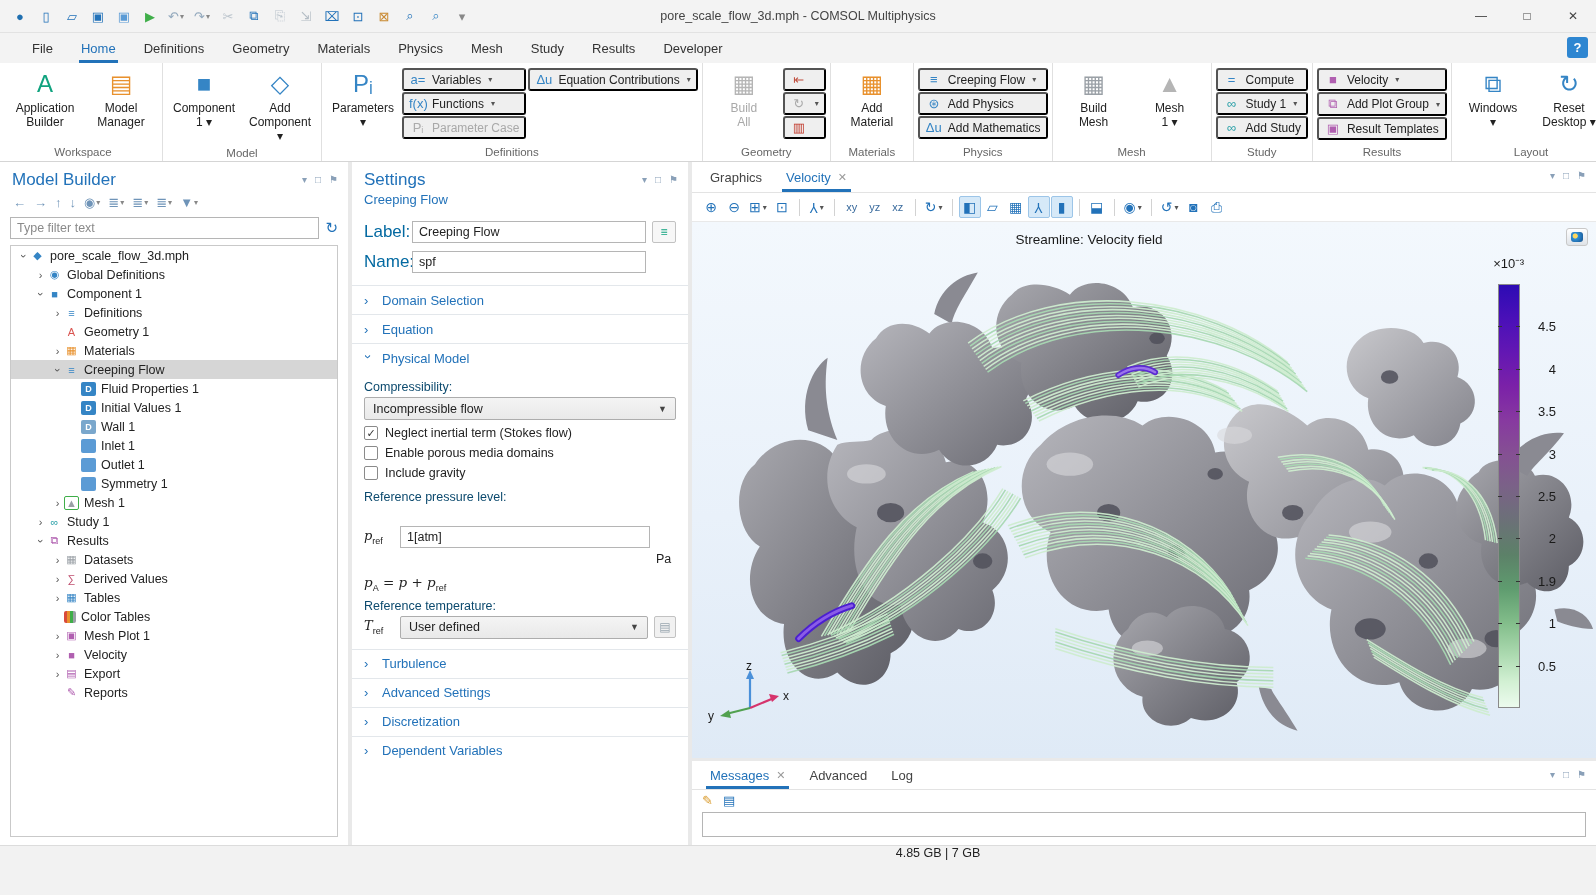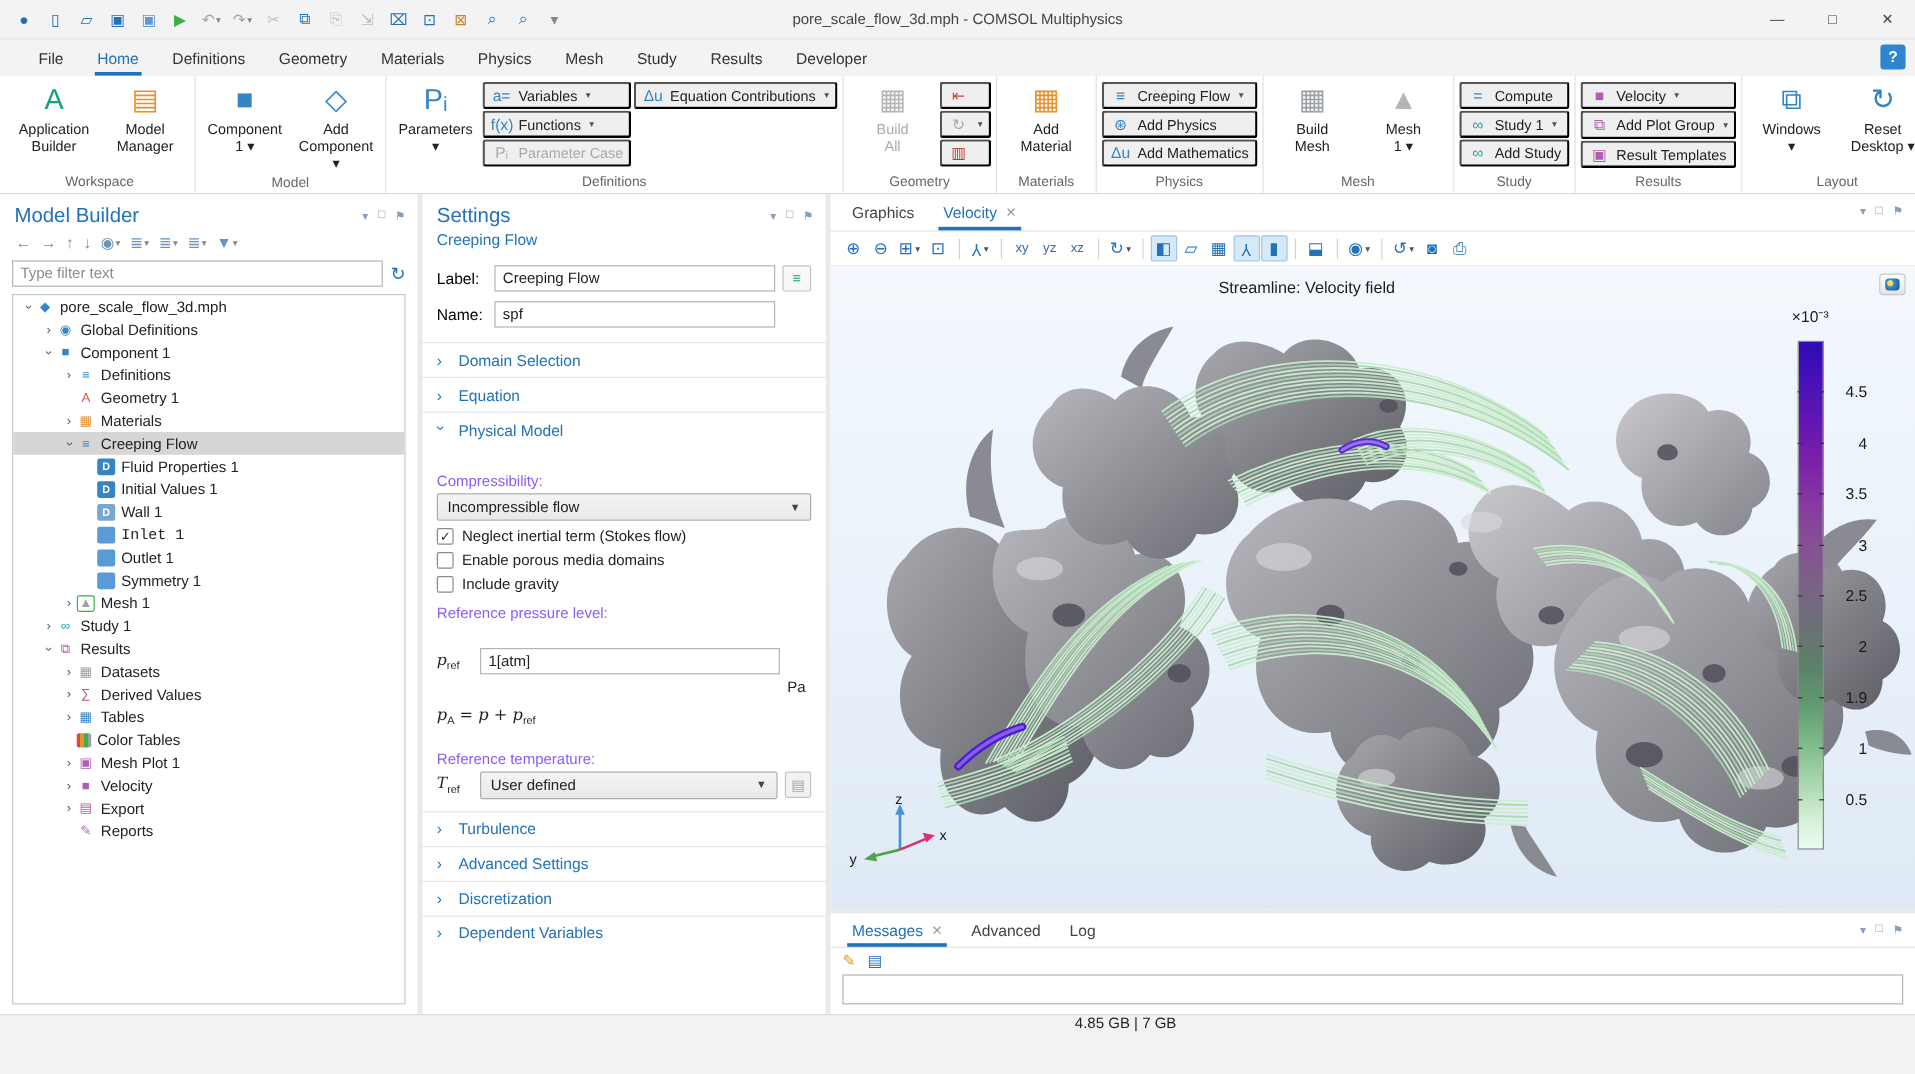--- a/index.html
+++ b/index.html
@@ -60,28 +60,28 @@
   .refresh { color:#2272b9; font-size:15px; }
   .treebox { flex:1; border:1px solid #c9c9c9; margin:6px 10px 8px; overflow:hidden; background:#fff; }
   .trow { display:flex; align-items:center; height:19px; font-size:12.5px; white-space:nowrap; }
   .trow.selected { background:#d6d6d6; }
   .tarrow { width:13px; text-align:center; color:#555; font-size:11px; flex:none; }
   .tarrow .rot { display:inline-block; transform:rotate(90deg); }
   .ticon { width:15px; height:14px; flex:none; margin-right:5px; display:flex; align-items:center; justify-content:center; font-size:11px; border-radius:2px; overflow:hidden; }
 
   
   .frow { display:flex; align-items:center; gap:6px; margin:4px 12px; }
-  .frow label { width:42px; font-size:13px; color:#000000; }
+  .frow label { width:42px; font-size:17px; color:#0369a1; }
   .tinput { flex:1; height:22px; border:1px solid #b5b5b5; padding:0 6px; font-size:12.5px; color:#222; font-family:"Liberation Sans",sans-serif; background:#fff; }
   .sqbtn { width:24px; height:22px; border:1px solid #c2c2c2; background:#f7f7f7; display:flex; align-items:center; justify-content:center; font-size:12px; color:#10a37f; border-radius:2px; }
   .ssec { display:flex; align-items:center; gap:10px; height:29px; padding:0 12px; border-top:1px solid #e3e7eb; color:#2272b9; font-size:13px; }
   .ssec .chev { font-size:13px; width:8px; }
   .ssec .chev.open { transform:rotate(90deg); }
   .pm { padding:2px 0 8px; }
-  .flabel { margin:20px 12px 3px; color:#8b5cf6; }
+  .flabel { margin:6px 12px 3px; color:#0c4a6e; }
   .select { height:23px; margin:2px 12px; border:1px solid #adadad; background:linear-gradient(#f4f4f4,#e9e9e9); display:flex; align-items:center; padding:0 8px; border-radius:2px; }
   .select span.val { flex:1; color:#222; }
   .select .selarrow { color:#444; font-size:9px; }
   .cbrow { display:flex; align-items:center; gap:7px; margin:6px 12px; }
   .cb { width:14px; height:14px; border:1px solid #8a8a8a; background:#fff; display:flex; align-items:center; justify-content:center; font-size:11px; color:#333; border-radius:2px; flex:none; }
   .sym { font-family:"DejaVu Serif", serif; font-style:italic; font-size:13px; width:30px; flex:none; }
   .sym sub { font-style:normal; font-size:9px; font-family:"Liberation Sans",sans-serif; }
   .unit { width:20px; text-align:left; color:#222; flex:none;margin-top:44px; }
   .eq { margin:8px 12px 4px; font-family:"DejaVu Serif", serif; font-style:italic; font-size:13.5px; }
   .eq sub { font-size:9px; font-style:normal; font-family:"Liberation Sans",sans-serif; }
@@ -520,21 +520,21 @@
           <div class="trow" style="padding-left: 57px;">
             <span class="tarrow"></span>
             <span class="ticon" style="color: rgb(255, 255, 255); background: rgb(53, 133, 197); font-size: 9px; font-weight: bold;">D</span>
             <span class="tlabel">Initial Values 1</span>
           </div>
           <div class="trow" style="padding-left: 57px;">
             <span class="tarrow"></span>
             <span class="ticon" style="color: rgb(255, 255, 255); background: rgb(122, 167, 204); font-size: 9px; font-weight: bold;">D</span>
             <span class="tlabel">Wall 1</span>
           </div>
-          <div class="trow" style="padding-left: 57px; font-family: Liberation Mono, monospace;">
+          <div class="trow" style="padding-left: 57px;">
             <span class="tarrow"></span>
             <span class="ticon" style="color: rgb(255, 255, 255); background: rgb(91, 155, 213);"></span>
             <span class="tlabel">Inlet 1</span>
           </div>
           <div class="trow" style="padding-left: 57px;">
             <span class="tarrow"></span>
             <span class="ticon" style="color: rgb(255, 255, 255); background: rgb(91, 155, 213);"></span>
             <span class="tlabel">Outlet 1</span>
           </div>
           <div class="trow" style="padding-left: 57px;">

